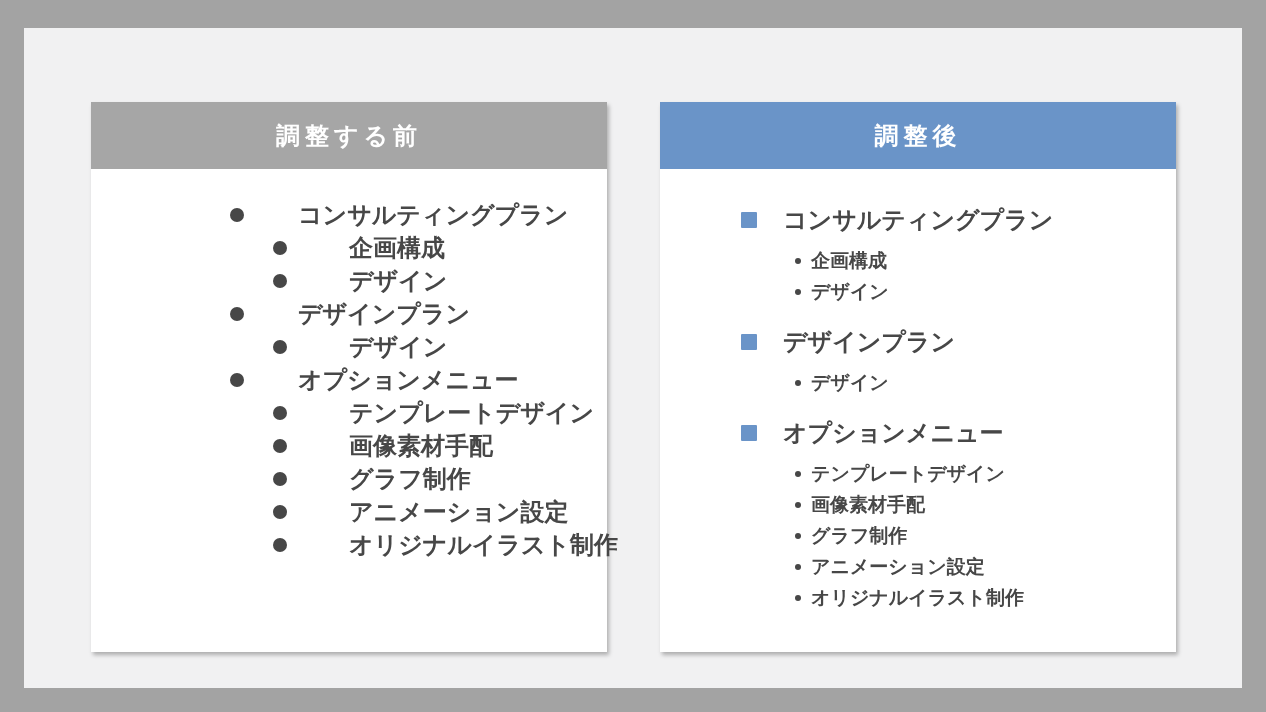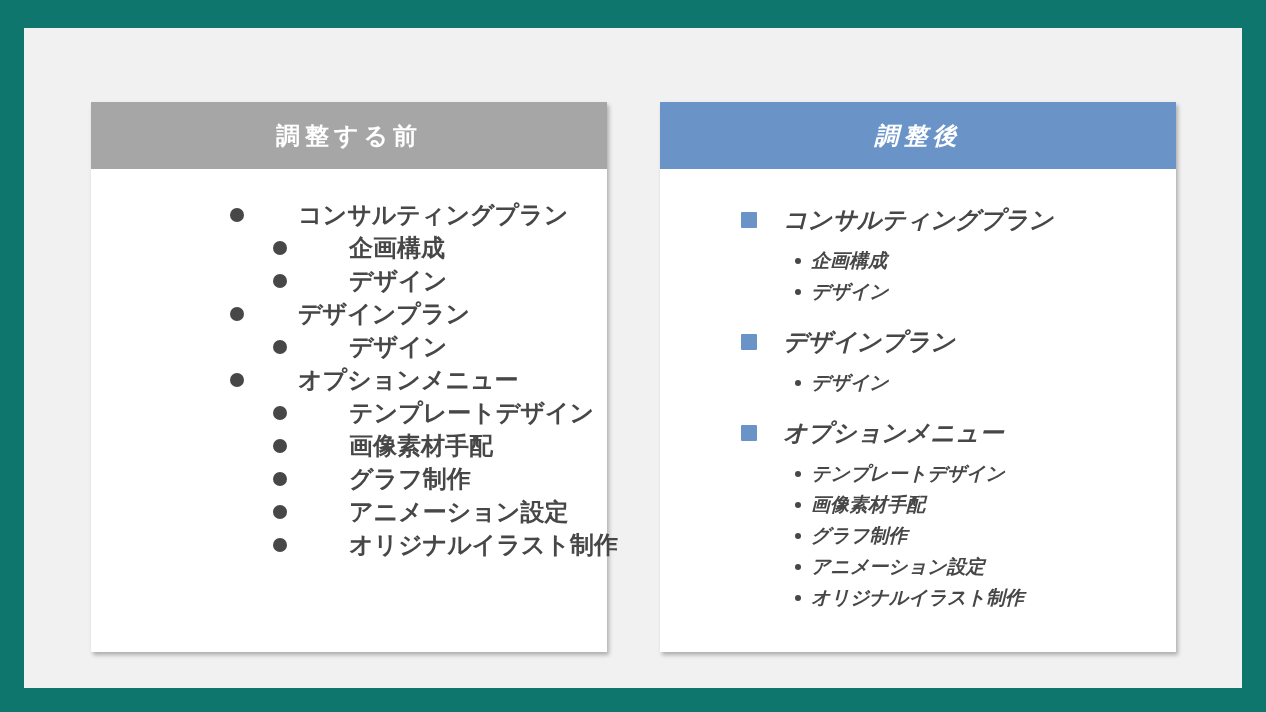--- a/index.html
+++ b/index.html
@@ -5,41 +5,41 @@
   html, body {
     margin: 0;
     padding: 0;
     background: #ffffff;
     font-family: "Liberation Sans", "DejaVu Sans", sans-serif;
   }
   .stage {
     position: relative;
     width: 1266px;
     height: 712px;
-    background: #0f766e;
+    background: #a3a3a3;
     overflow: hidden;
   }
   .backdrop {
     position: absolute;
     left: 24px;
     top: 28px;
     width: 1218px;
     height: 660px;
     background: #f1f1f2;
   }
   .panel {
     position: absolute;
     top: 102px;
     width: 516px;
     height: 550px;
     background: #ffffff;
     box-shadow: 2px 3px 4px rgba(0,0,0,0.28);
   }
   .panel.before { left: 91px; }
-  .panel.after  { left: 660px; font-style: italic; }
+  .panel.after  { left: 660px; }
 
   .panel-header {
     height: 67px;
     display: flex;
     align-items: center;
     justify-content: center;
     color: #ffffff;
     font-size: 24px;
     font-weight: bold;
     letter-spacing: 5px;

